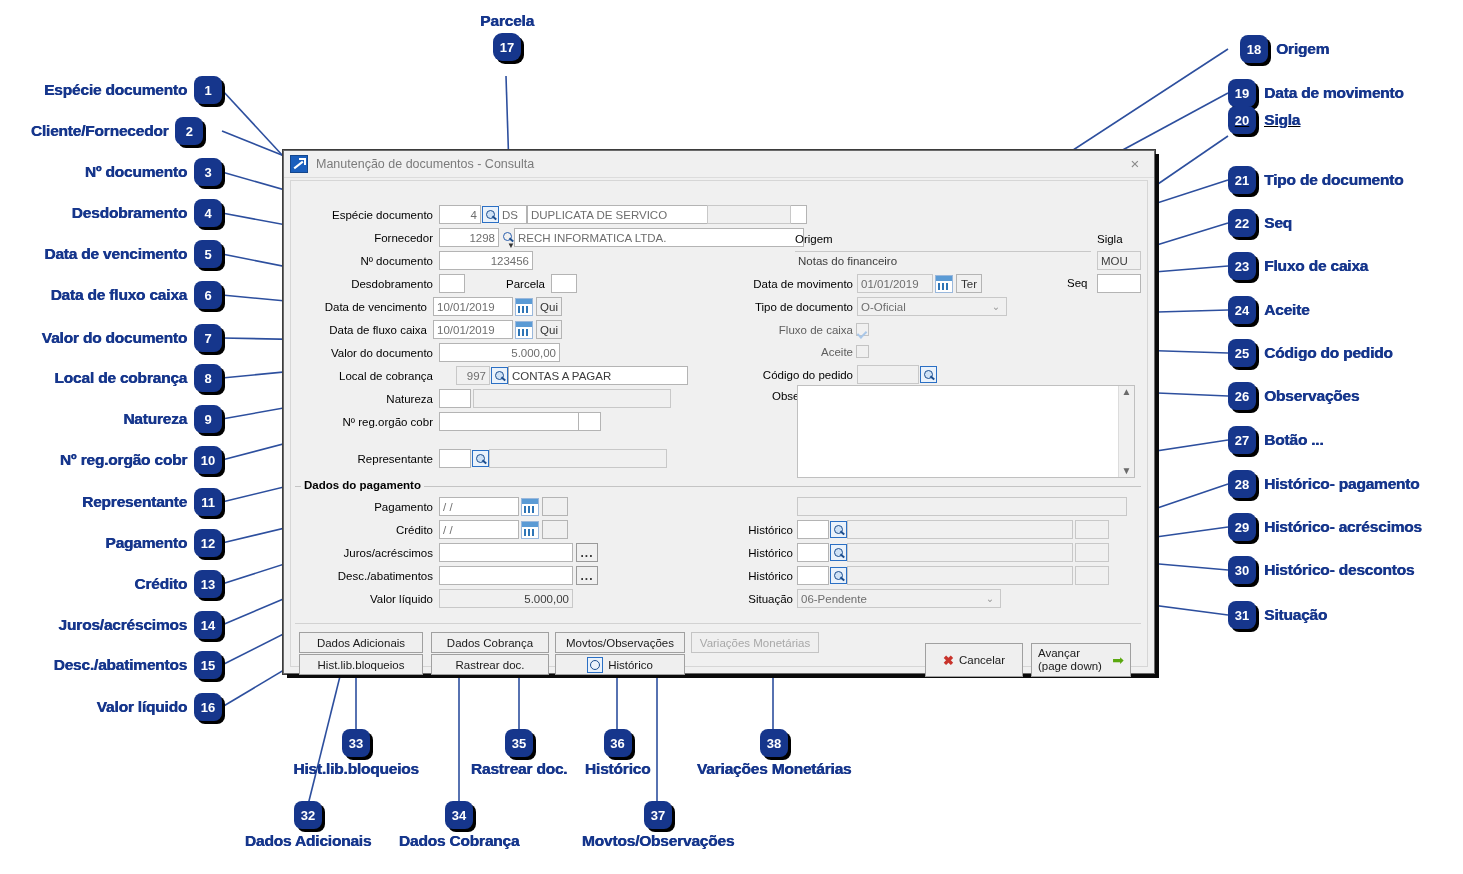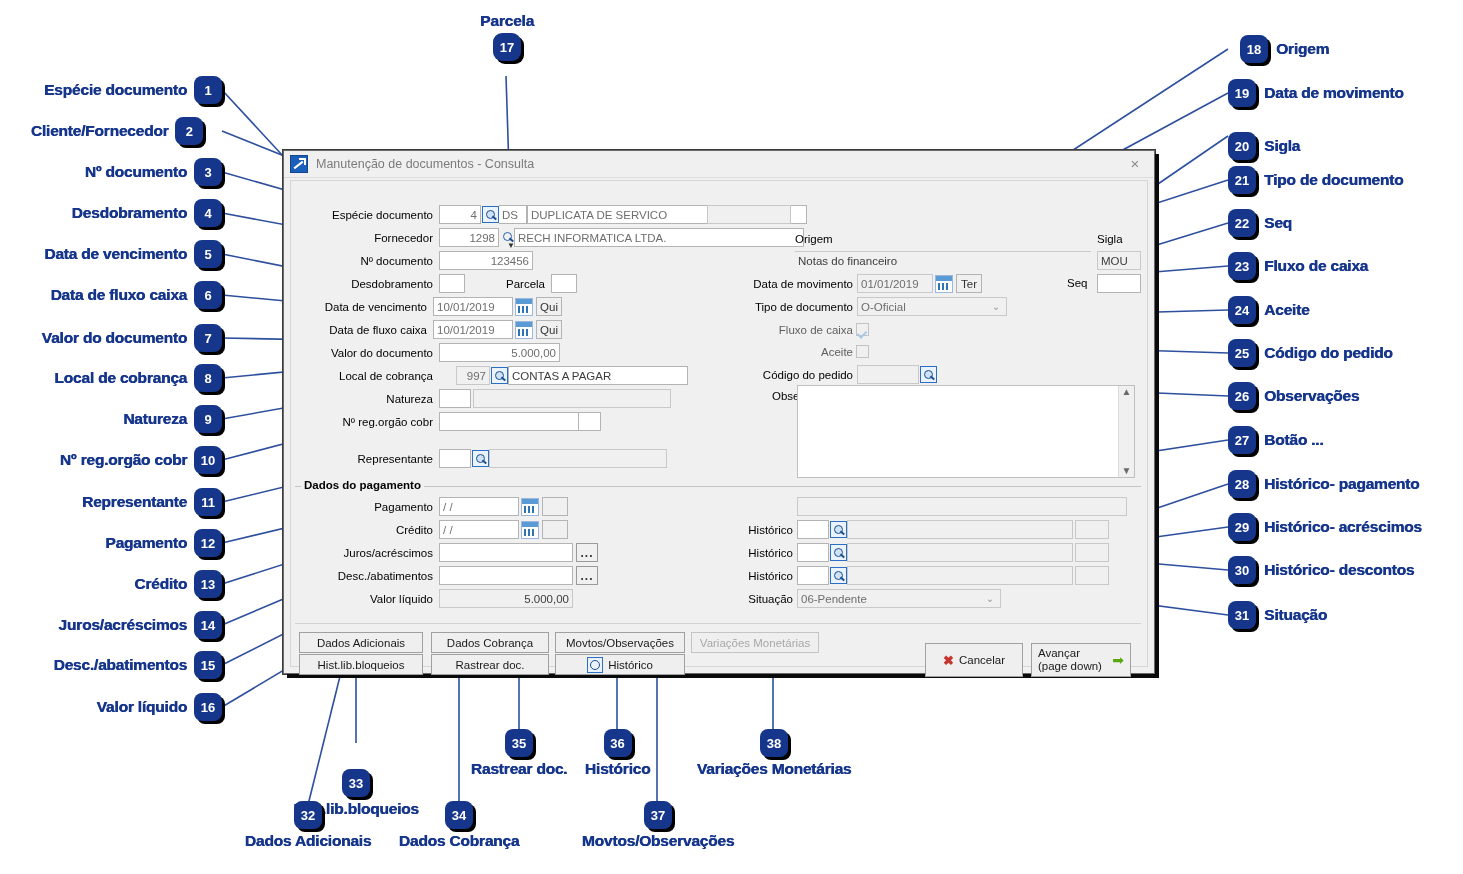--- a/index.html
+++ b/index.html
@@ -549,21 +549,21 @@
 </div>
 
 <div class="callout right" style="left:1228px;top:35px;padding-left:12px;">
   <span class="badge">18</span>
   <span class="alabel">Origem</span>
 </div>
 <div class="callout right" style="left:1228px;top:79px;">
   <span class="badge">19</span>
   <span class="alabel">Data de movimento</span>
 </div>
-<div class="callout right" style="left:1228px;top:132px;">
+<div class="callout right" style="left:1228px;top:106px;text-decoration:underline;">
   <span class="badge">20</span>
   <span class="alabel">Sigla</span>
 </div>
 <div class="callout right" style="left:1228px;top:166px;">
   <span class="badge">21</span>
   <span class="alabel">Tipo de documento</span>
 </div>
 <div class="callout right" style="left:1228px;top:209px;">
   <span class="badge">22</span>
   <span class="alabel">Seq</span>
@@ -598,21 +598,21 @@
 </div>
 <div class="callout right" style="left:1228px;top:556px;">
   <span class="badge">30</span>
   <span class="alabel">Histórico- descontos</span>
 </div>
 <div class="callout right" style="left:1228px;top:601px;justify-content:flex-end;">
   <span class="badge">31</span>
   <span class="alabel">Situação</span>
 </div>
 
-<div class="callout vertb" style="left:281px;top:729px;width:150px;margin-top:40px;">
+<div class="callout vertb" style="left:281px;top:729px;width:150px;">
   <span class="badge">33</span>
   <span class="alabel">Hist.lib.bloqueios</span>
 </div>
 <div class="callout vertb" style="left:460px;top:729px;width:118px;">
   <span class="badge">35</span>
   <span class="alabel">Rastrear doc.</span>
 </div>
 <div class="callout vertb" style="left:580px;top:729px;width:75px;">
   <span class="badge">36</span>
   <span class="alabel">Histórico</span>

